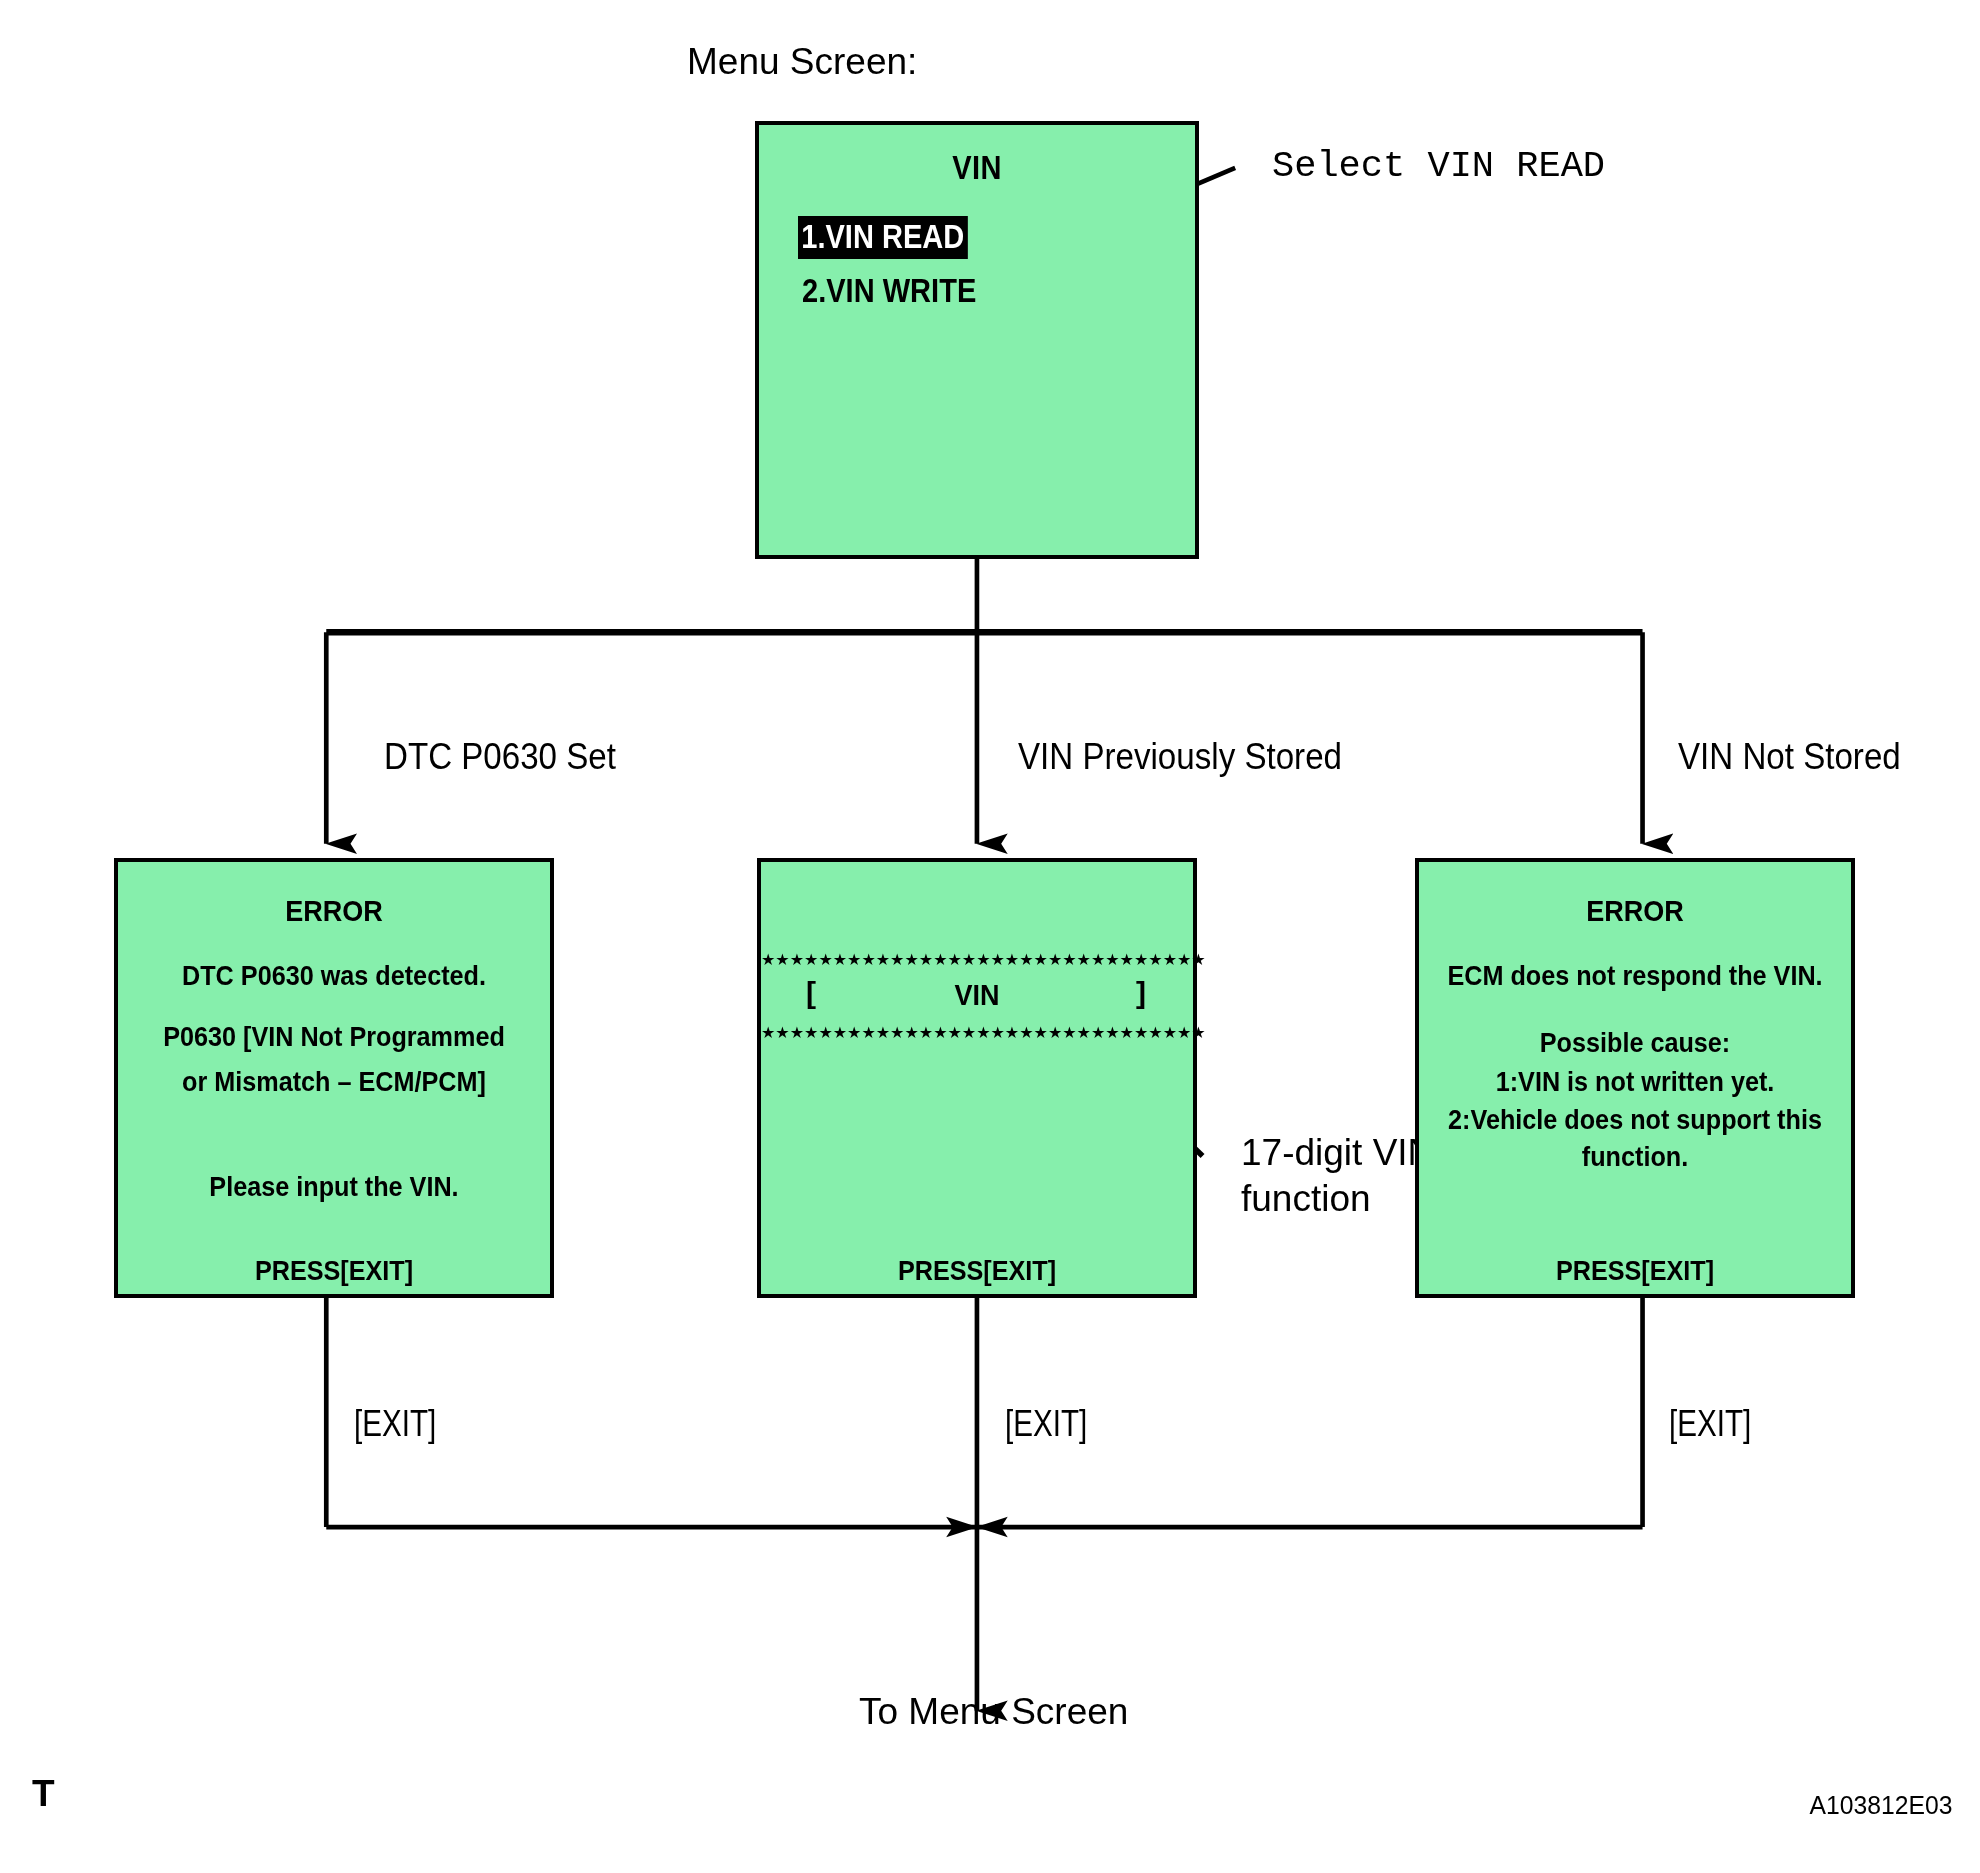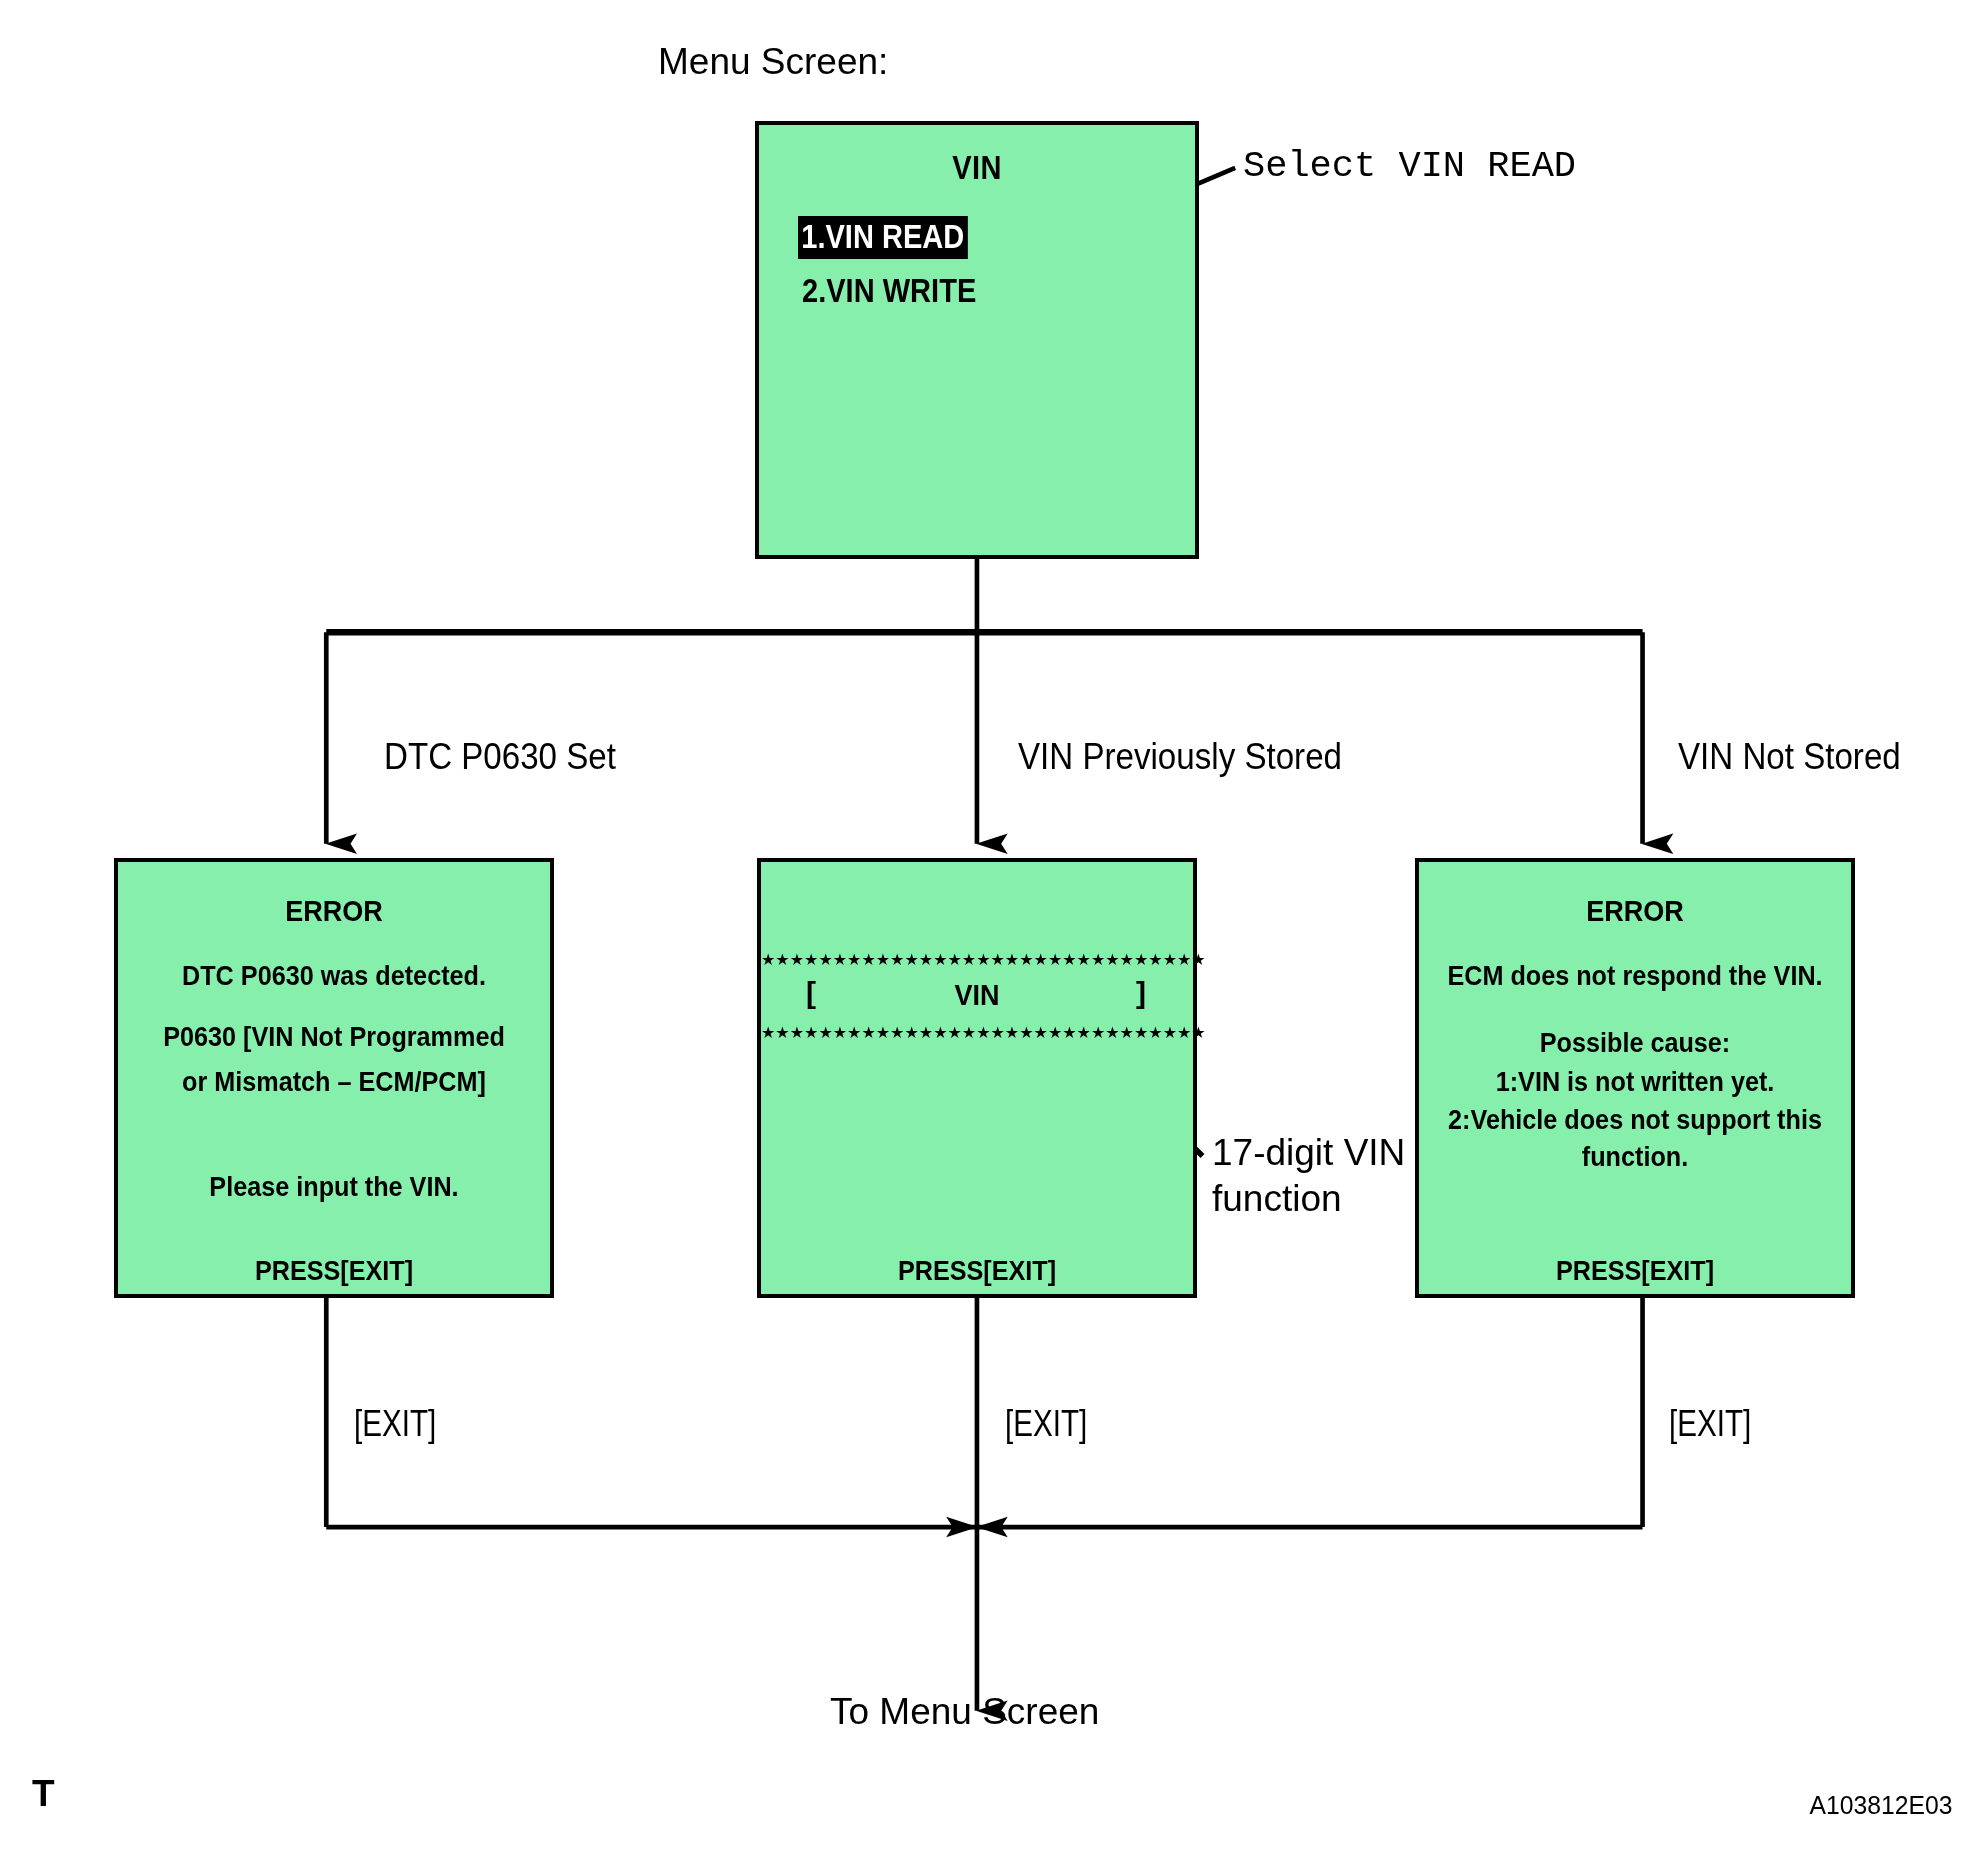--- a/index.html
+++ b/index.html
@@ -30,20 +30,21 @@
   .abs { position: absolute; }
 
   
   .anno {
     font-family: "Liberation Sans", sans-serif;
     font-weight: 400;
     font-size: 37px;
     line-height: 45px;
     color: #000;
     white-space: pre;
+    margin-left: 29px;
   }
   
   .branch-label {
     font-family: "Liberation Sans", sans-serif;
     font-weight: 400;
     font-size: 36px;
     line-height: 41px;
     color: #000;
     white-space: nowrap;
     transform: scaleX(0.92);

